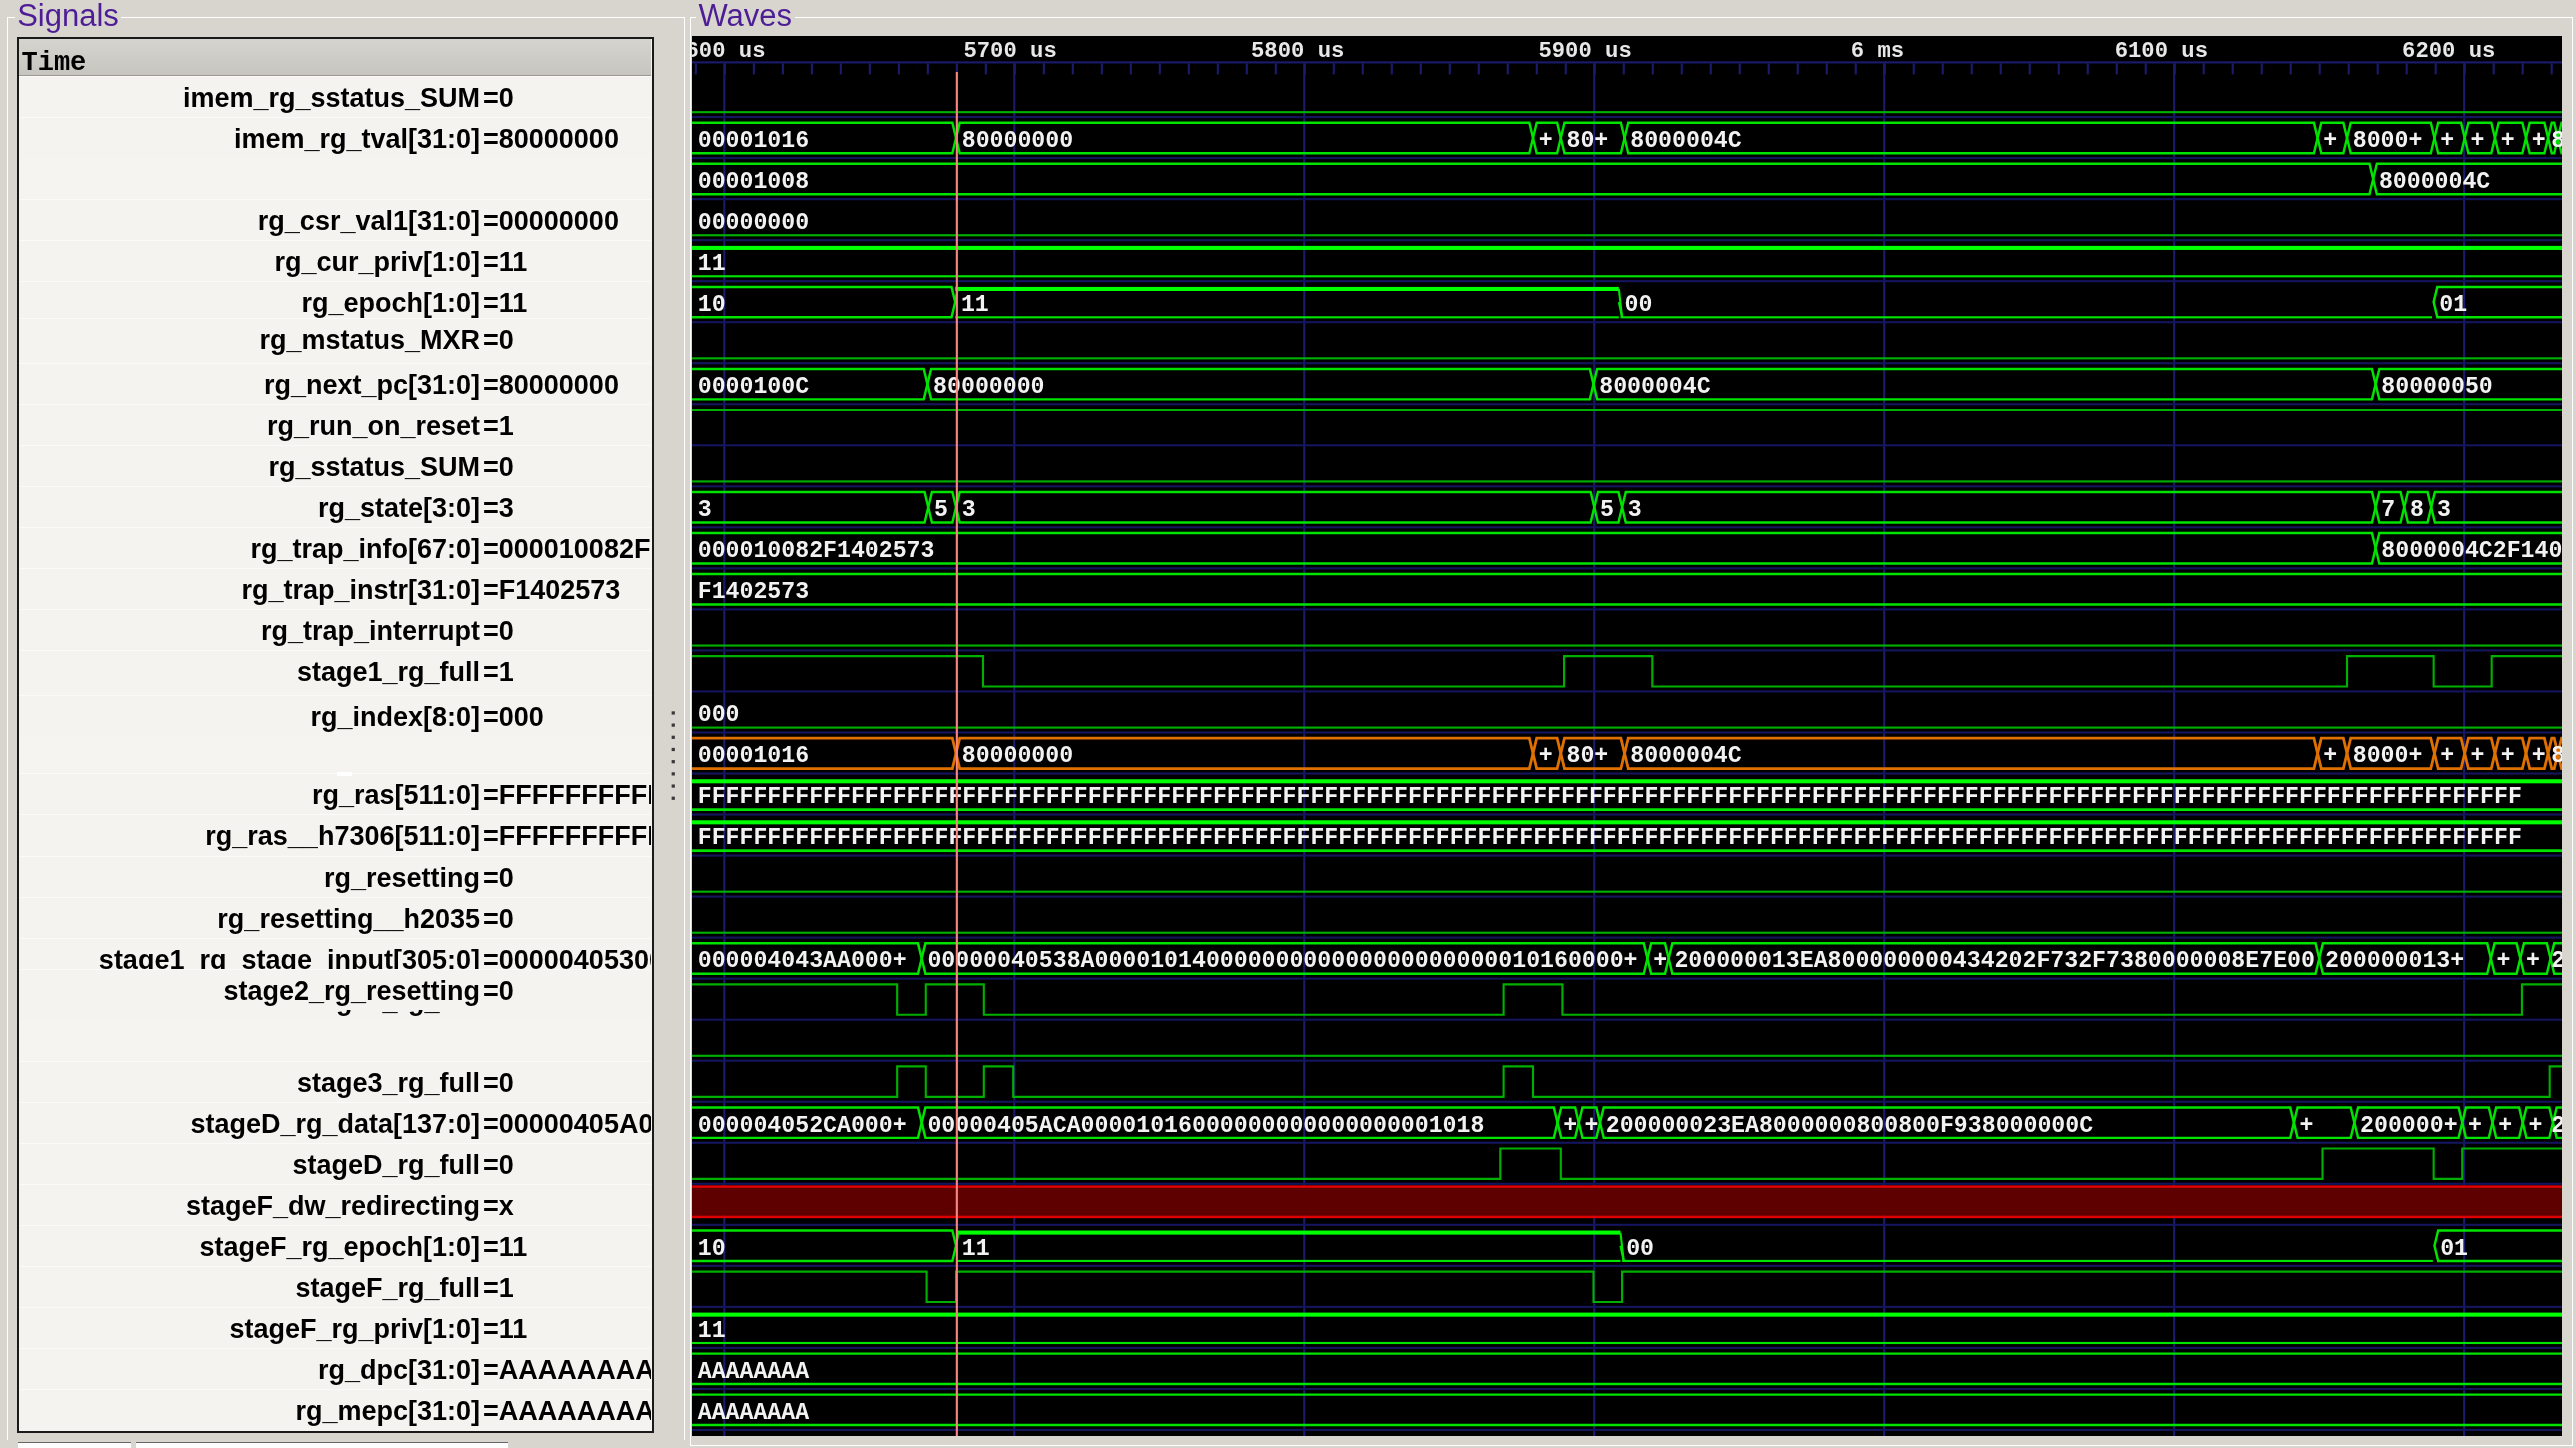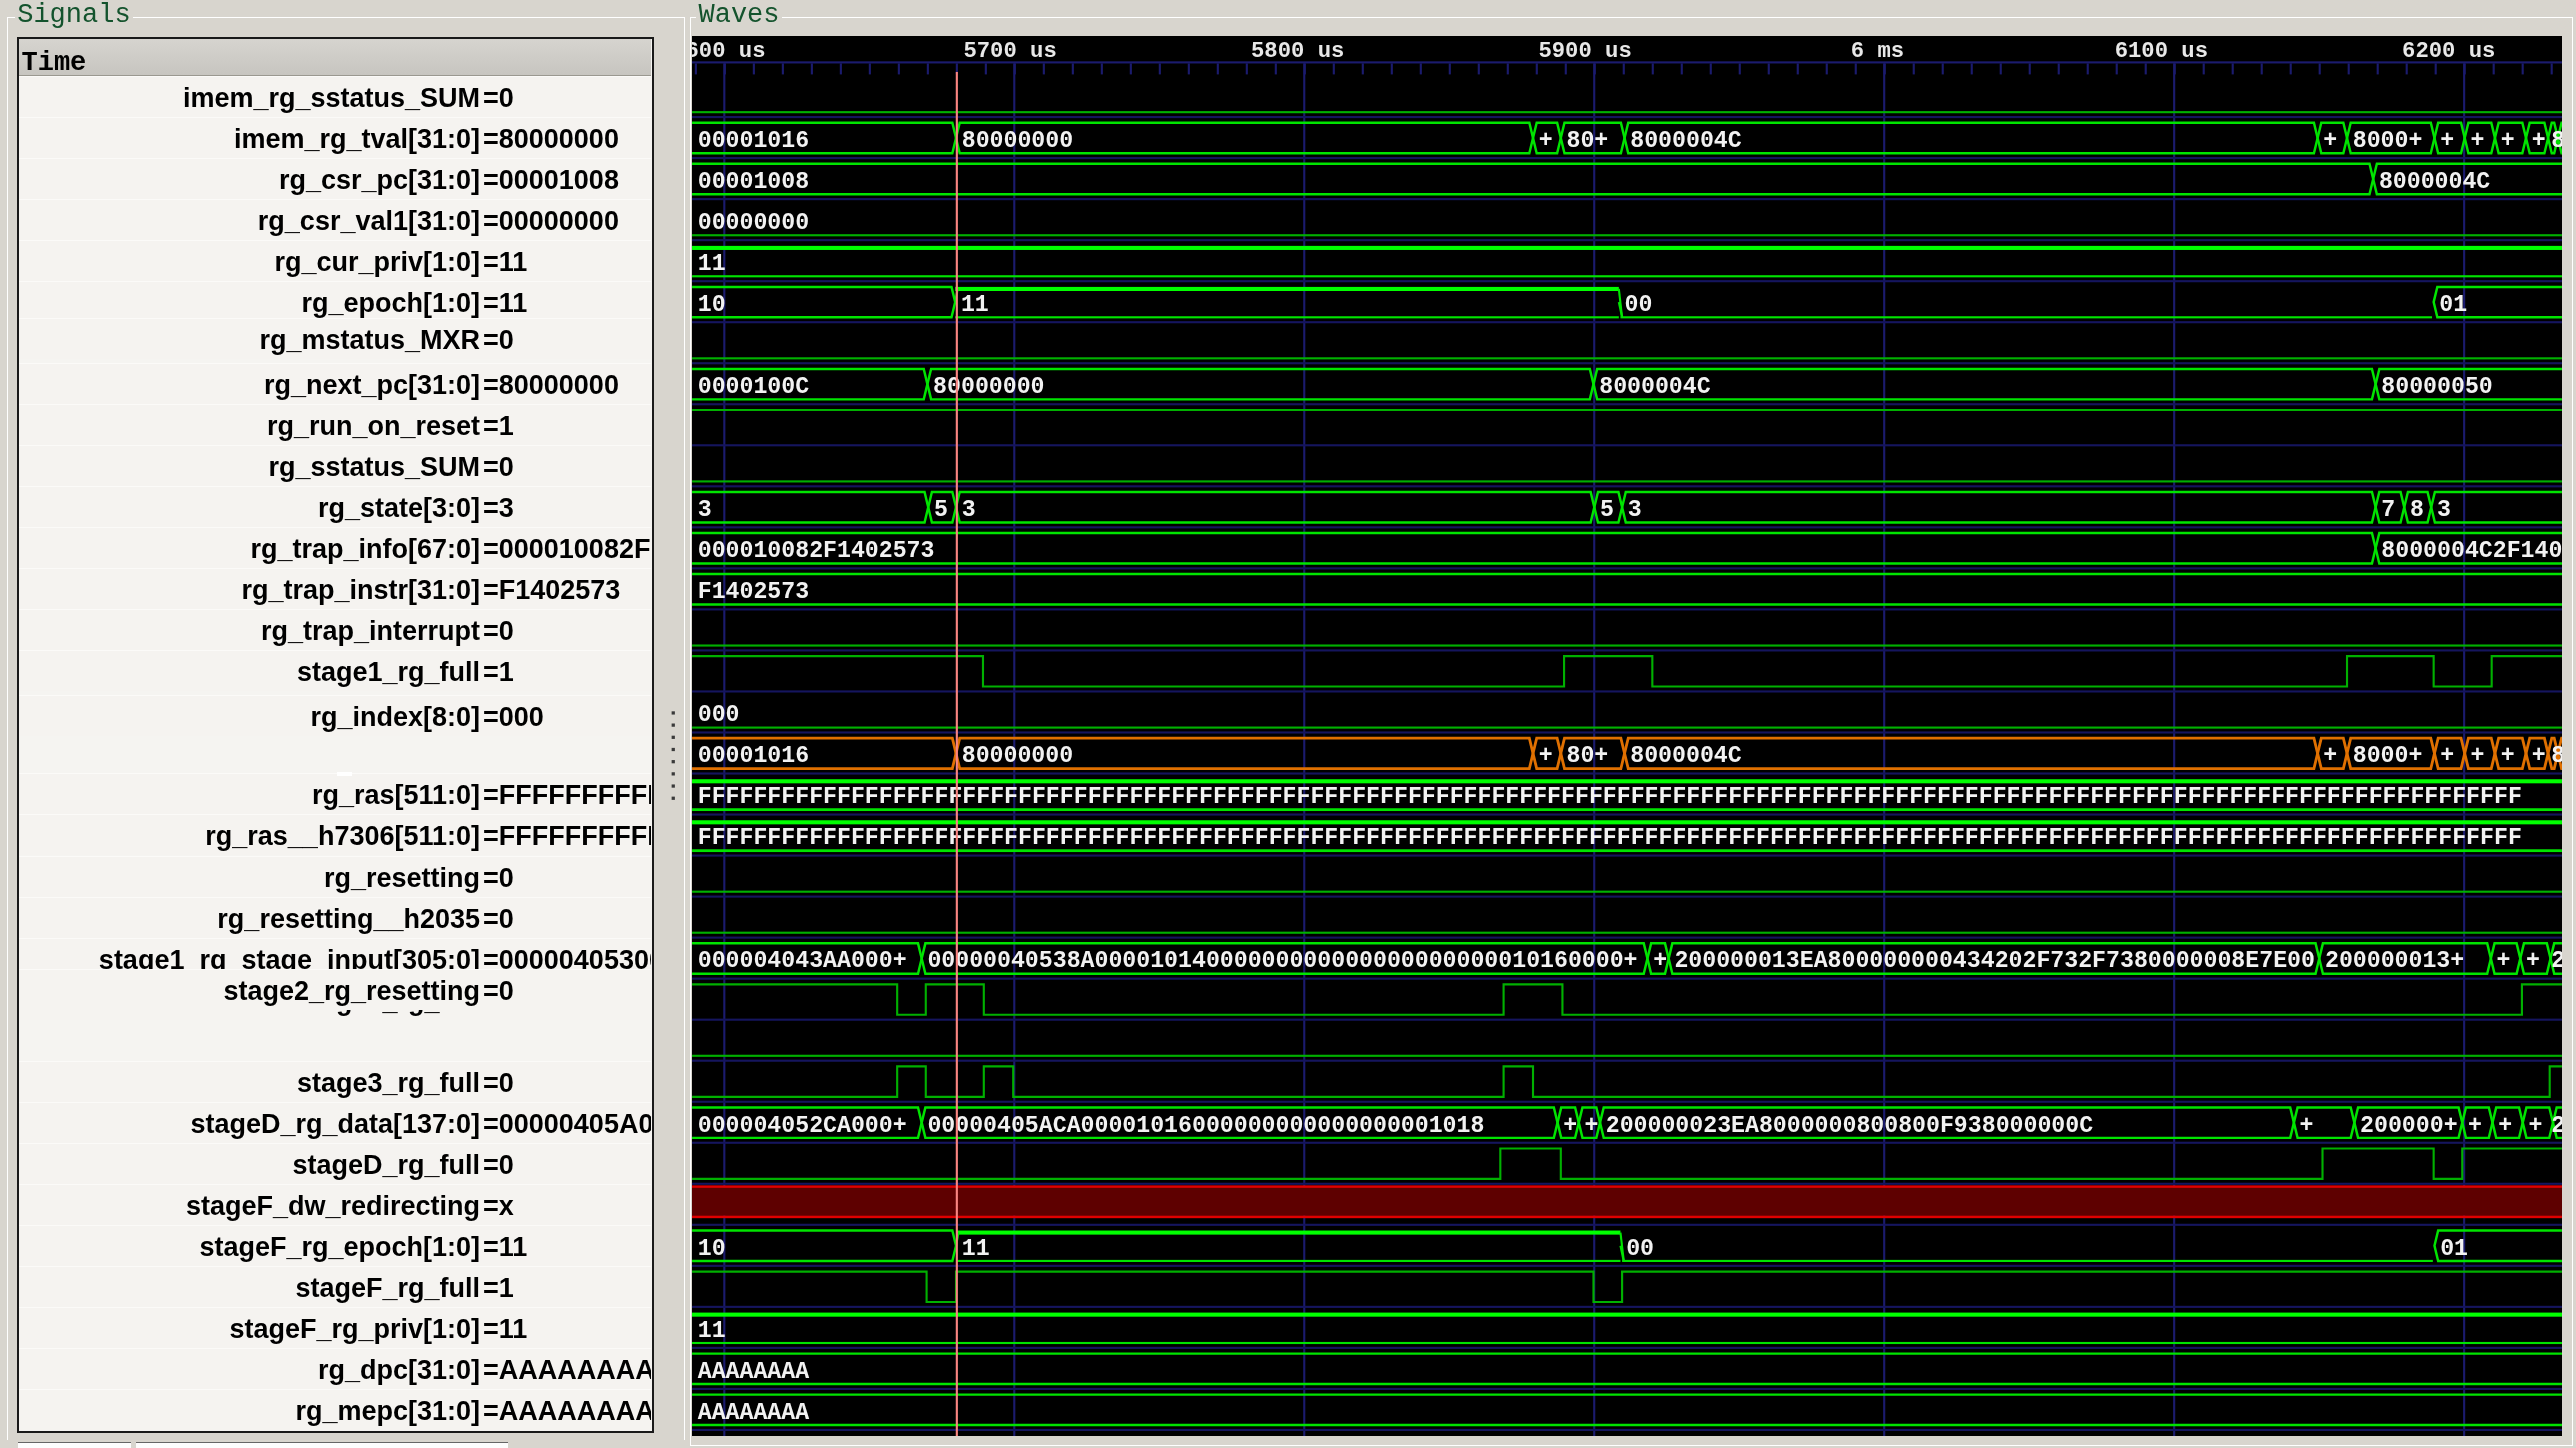--- a/index.html
+++ b/index.html
@@ -1,18 +1,18 @@
 <!DOCTYPE html>
 <html style="font-size:13px"><head><meta charset="utf-8"><style>
 html,body{margin:0;padding:0;width:2576px;height:1449px;overflow:hidden;background:#d8d5ce;}
 *{box-sizing:border-box;}
 #frameL,#frameR{position:absolute;border:1.6px groove #ffffff;}
 #frameL{left:7.4px;top:17px;width:678px;height:1429px;}
 #frameR{left:690px;top:17px;width:1883px;height:1429px;}
-.flabel{position:absolute;top:0.8px;font-family:Liberation Mono, monospace;font-size:27px;color:#14532d;background:#d8d5ce;padding:0 2.5px;z-index:5;line-height:29px;}
+.flabel{position:absolute;top:0.8px;font-family:Liberation Sans, sans-serif;font-size:31px;color:#4c1d95;background:#d8d5ce;padding:0 2.5px;z-index:5;line-height:29px;}
 #lblS{left:14.7px;}
 #lblW{left:696px;}
 #listbox{position:absolute;left:17px;top:37px;width:637px;height:1396px;background:#f5f4f1;border:2.5px solid #1a1a1a;overflow:hidden;}
 #thead{position:absolute;left:0;top:0;width:632px;height:37px;background:linear-gradient(#d6d4cf,#c7c5c0);border-bottom:0.8px solid #9a9890;}
 #thead span{position:absolute;left:2.5px;top:9px;font-family:"Liberation Mono",monospace;font-size:27px;font-weight:bold;color:#000;}
 .row{position:absolute;left:0;width:632px;height:41px;font-family:Liberation Sans, sans-serif;font-size:27px;font-weight:bold;color:#000;overflow:hidden;border-top:1.6px solid #fbfaf8;background:#f5f3f0;}
 .row .nm{position:absolute;right:171px;top:5.7px;white-space:pre;}
 .row .vl{position:absolute;left:464px;top:5.7px;white-space:pre;}
 .row.sel{background:#4766a9;color:#fff;margin-top:44px;}
 #caret{position:absolute;left:337px;top:772px;width:14.7px;height:4.1px;background:#fff;z-index:4;}
@@ -31,24 +31,20 @@
 <div id="thead">
       <span>Time</span>
     </div>
 <div class="row" style="top:37px">
       <span class="nm">imem_rg_sstatus_SUM</span>
       <span class="vl">=0</span>
     </div>
 <div class="row" style="top:78px">
       <span class="nm">imem_rg_tval[31:0]</span>
       <span class="vl">=80000000</span>
-    </div>
-<div class="row" style="top:119px">
-      <span class="nm">rg_csr_pc[31:0]</span>
-      <span class="vl">=00001008</span>
     </div>
 <div class="row" style="top:160px">
       <span class="nm">rg_csr_val1[31:0]</span>
       <span class="vl">=00000000</span>
     </div>
 <div class="row" style="top:201px">
       <span class="nm">rg_cur_priv[1:0]</span>
       <span class="vl">=11</span>
     </div>
 <div class="row" style="top:242px">

